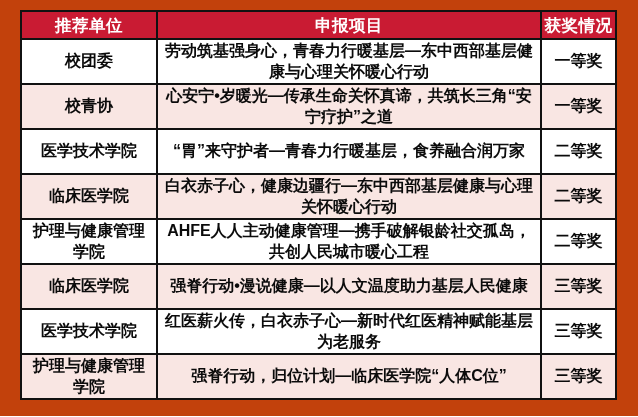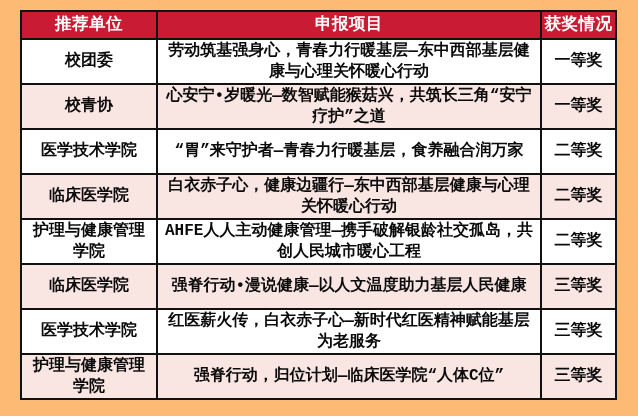--- a/index.html
+++ b/index.html
@@ -5,23 +5,22 @@
   html, body {
     margin: 0;
     padding: 0;
     background: #ffffff;
     font-family: "Liberation Sans", "DejaVu Sans", sans-serif;
   }
   .page {
     position: relative;
     width: 638px;
     height: 416px;
-    background: #fdba74;
+    background: #c2410c;
     overflow: hidden;
-    font-family: Liberation Mono, monospace;
   }
   table.awards {
     position: absolute;
     left: 20px;
     top: 10px;
     width: 595px;
     border-collapse: collapse;
     table-layout: fixed;
   }
   table.awards col.c-unit    { width: 136px; }
@@ -74,21 +73,21 @@
       </tr>
     </thead>
     <tbody>
         <tr>
           <td class="unit-cell">校团委</td>
           <td class="project-cell">劳动筑基强身心，青春力行暖基层—东中西部基层健康与心理关怀暖心行动</td>
           <td class="award-cell">一等奖</td>
         </tr>
         <tr class="alt">
           <td class="unit-cell">校青协</td>
-          <td class="project-cell">心安宁•岁暖光—数智赋能猴菇兴，共筑长三角“安宁疗护”之道</td>
+          <td class="project-cell">心安宁•岁暖光—传承生命关怀真谛，共筑长三角“安宁疗护”之道</td>
           <td class="award-cell">一等奖</td>
         </tr>
         <tr>
           <td class="unit-cell">医学技术学院</td>
           <td class="project-cell">“胃”来守护者—青春力行暖基层，食养融合润万家</td>
           <td class="award-cell">二等奖</td>
         </tr>
         <tr class="alt">
           <td class="unit-cell">临床医学院</td>
           <td class="project-cell">白衣赤子心，健康边疆行—东中西部基层健康与心理关怀暖心行动</td>

